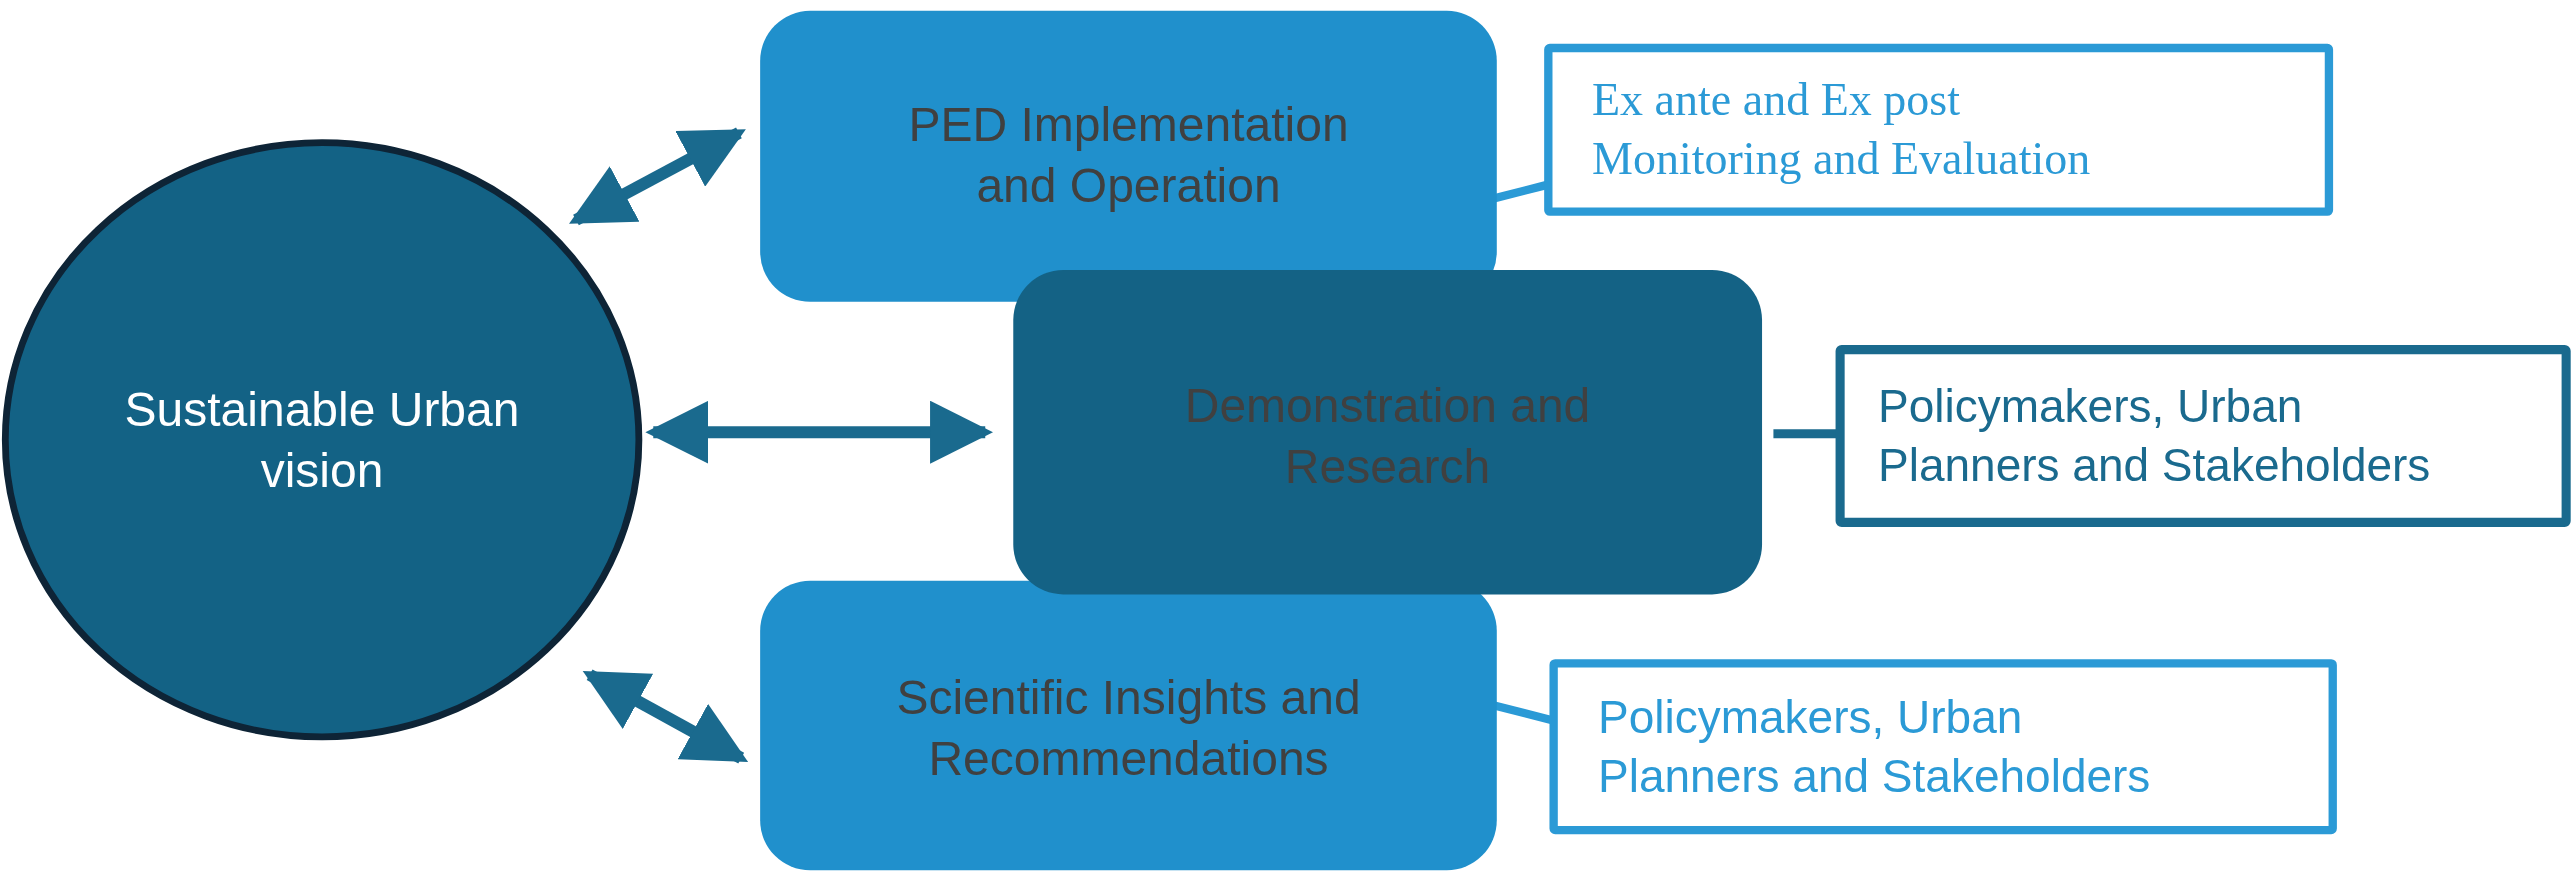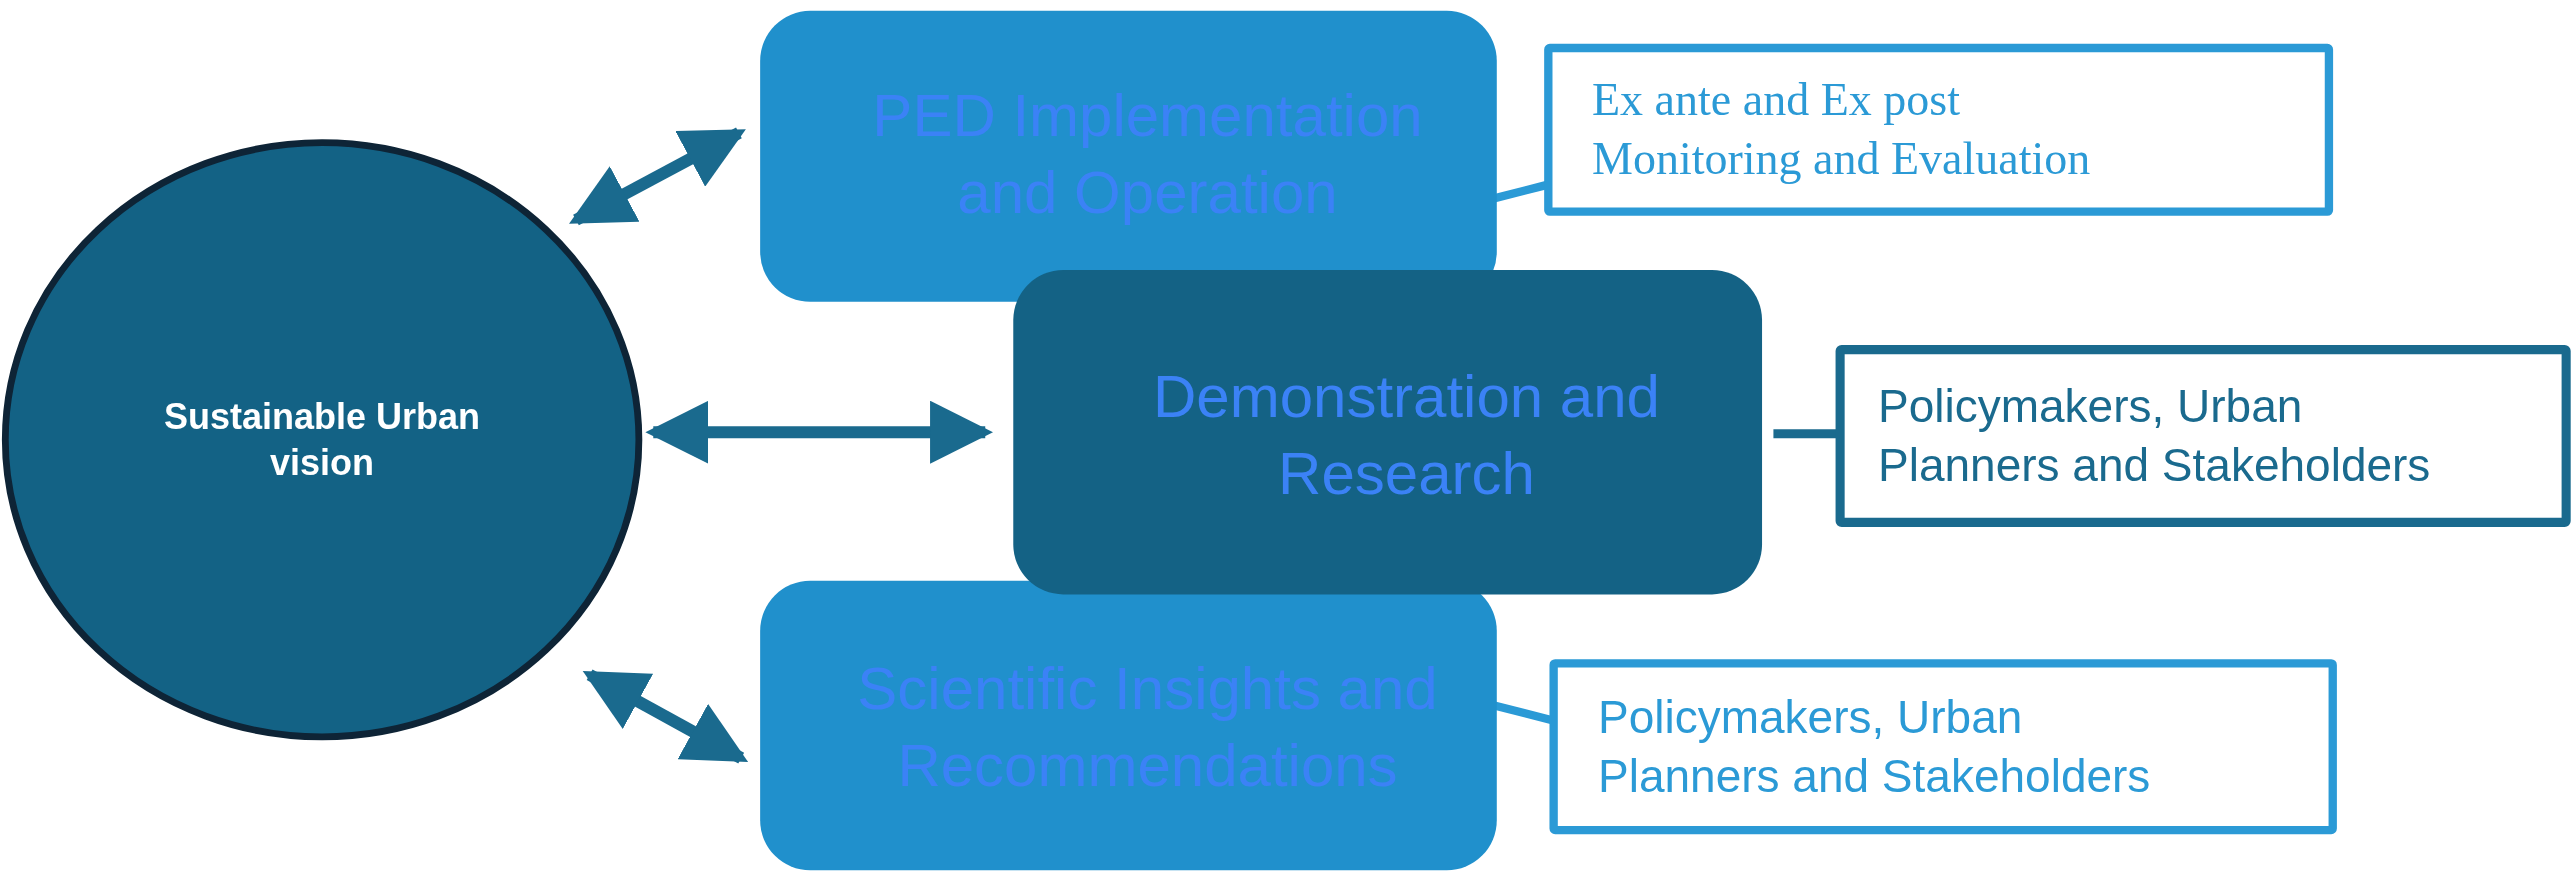--- a/index.html
+++ b/index.html
@@ -31,28 +31,27 @@
     display: flex;
     align-items: center;
     justify-content: center;
     text-align: center;
     line-height: 1.28;
     white-space: pre-line;
     pointer-events: none;
   }
   .ellipse-label {
     color: #ffffff;
-    font-size: 36px;
-    font-weight: 700;
+    font-size: 48px;
+    font-weight: 400;
   }
   .process-label {
-    color: #3b82f6;
-    font-size: 60px;
+    color: #404040;
+    font-size: 48px;
     font-weight: 400;
-    padding-left: 19px;
   }
   .annot-label-light {
     color: #2B9AD6;
     font-size: 46px;
     font-weight: 400;
     justify-content: flex-start;
     text-align: left;
   }
   .annot-label-dark {
     color: #1A6A8E;

